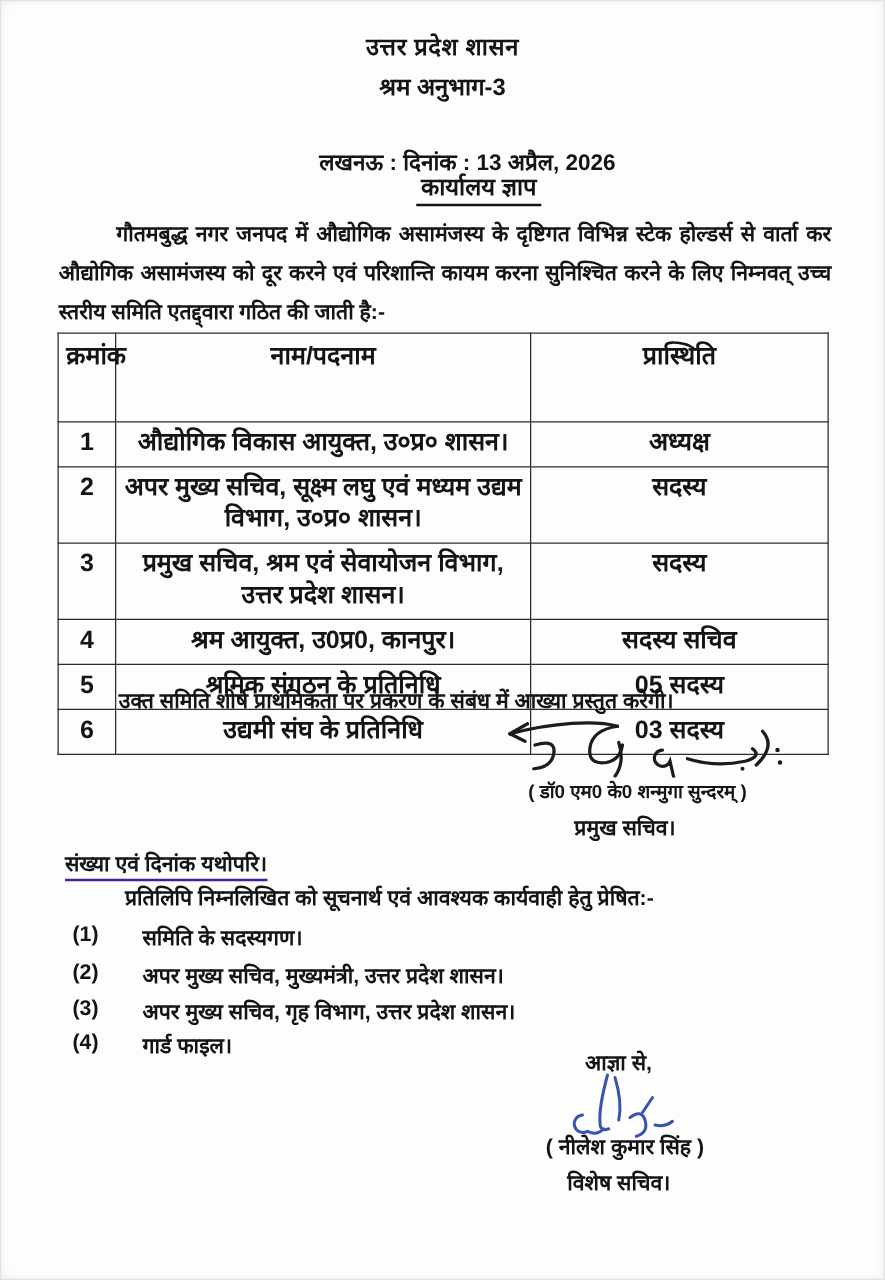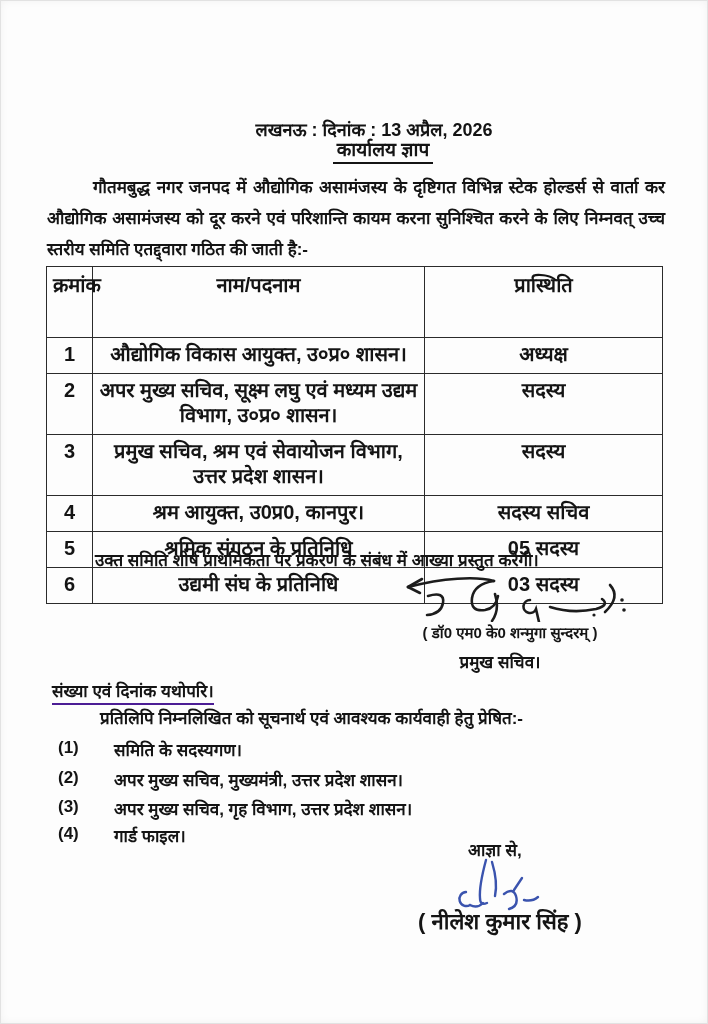--- a/index.html
+++ b/index.html
@@ -45,28 +45,30 @@
   .sig1-name{top:622px;left:370px;width:280px;text-align:center;font-size:15px;font-weight:700;}
   .sig1-desig{top:650px;left:370px;width:260px;text-align:center;font-size:17px;font-weight:700;}
   .refline{top:679px;left:52px;font-size:17px;font-weight:700;border-bottom:2px solid #4c1d95;padding-bottom:1px;}
   .copyline{top:706px;left:100px;font-size:17px;font-weight:700;}
   .copy-item{left:58px;width:600px;display:flex;font-size:17px;font-weight:700;}
   .copy-item .num{width:34px;flex:0 0 34px;}
   .copy-item .txt{margin-left:22px;}
   .ci1{top:738px;} .ci2{top:768px;} .ci3{top:797px;} .ci4{top:824px;}
   .byorder{top:838px;left:468px;font-size:17px;font-weight:700;}
   .sig2{top:856px;left:448px;}
-  .sig2-name{top:905px;left:390px;width:220px;text-align:center;font-size:22px;font-weight:700;}
+  .sig2-name{top:905px;left:390px;width:220px;text-align:center;font-size:17px;font-weight:700;}
   .sig2-desig{top:934px;left:390px;width:210px;text-align:center;font-size:17px;font-weight:700;}
 </style>
 </head>
 <body>
 
 <div class="page">
 
+  <div class="abs center-line hdr1">उत्तर प्रदेश शासन</div>
+  <div class="abs center-line hdr2">श्रम अनुभाग-3</div>
   <div class="abs center-line hdr4">लखनऊ : दिनांक  : 13 अप्रैल, 2026</div>
   <div class="abs center-line doc-title">
     <span>कार्यालय ज्ञाप</span>
   </div>
 
   <div class="abs intro">गौतमबुद्ध नगर जनपद में औद्योगिक असामंजस्य के दृष्टिगत विभिन्न स्टेक होल्डर्स से वार्ता कर औद्योगिक असामंजस्य को दूर करने एवं परिशान्ति कायम करना सुनिश्चित करने के लिए निम्नवत् उच्च स्तरीय समिति एतद्द्वारा गठित की जाती है:-</div>
 
   <table class="committee">
     <colgroup>
         <col class="c1">
@@ -163,14 +165,15 @@
         <path d="M38 4 q -7 26 -6 38 q 0 8 7 5"></path>
         <path d="M44 6 q 6 20 3 34"></path>
         <path d="M18 36 a 7 7 0 1 0 4 13 q 7 4 13 -2"></path>
         <path d="M56 38 q 9 -7 12 2 q 3 10 -7 13"></path>
         <path d="M66 34 l 8 -12"></path>
         <path d="M76 44 q 8 2 14 -3"></path>
       </g>
     </svg>
   </div>
   <div class="abs sig2-name">( नीलेश कुमार सिंह )</div>
+  <div class="abs sig2-desig">विशेष सचिव।</div>
 
 </div>
 
 </body></html>

